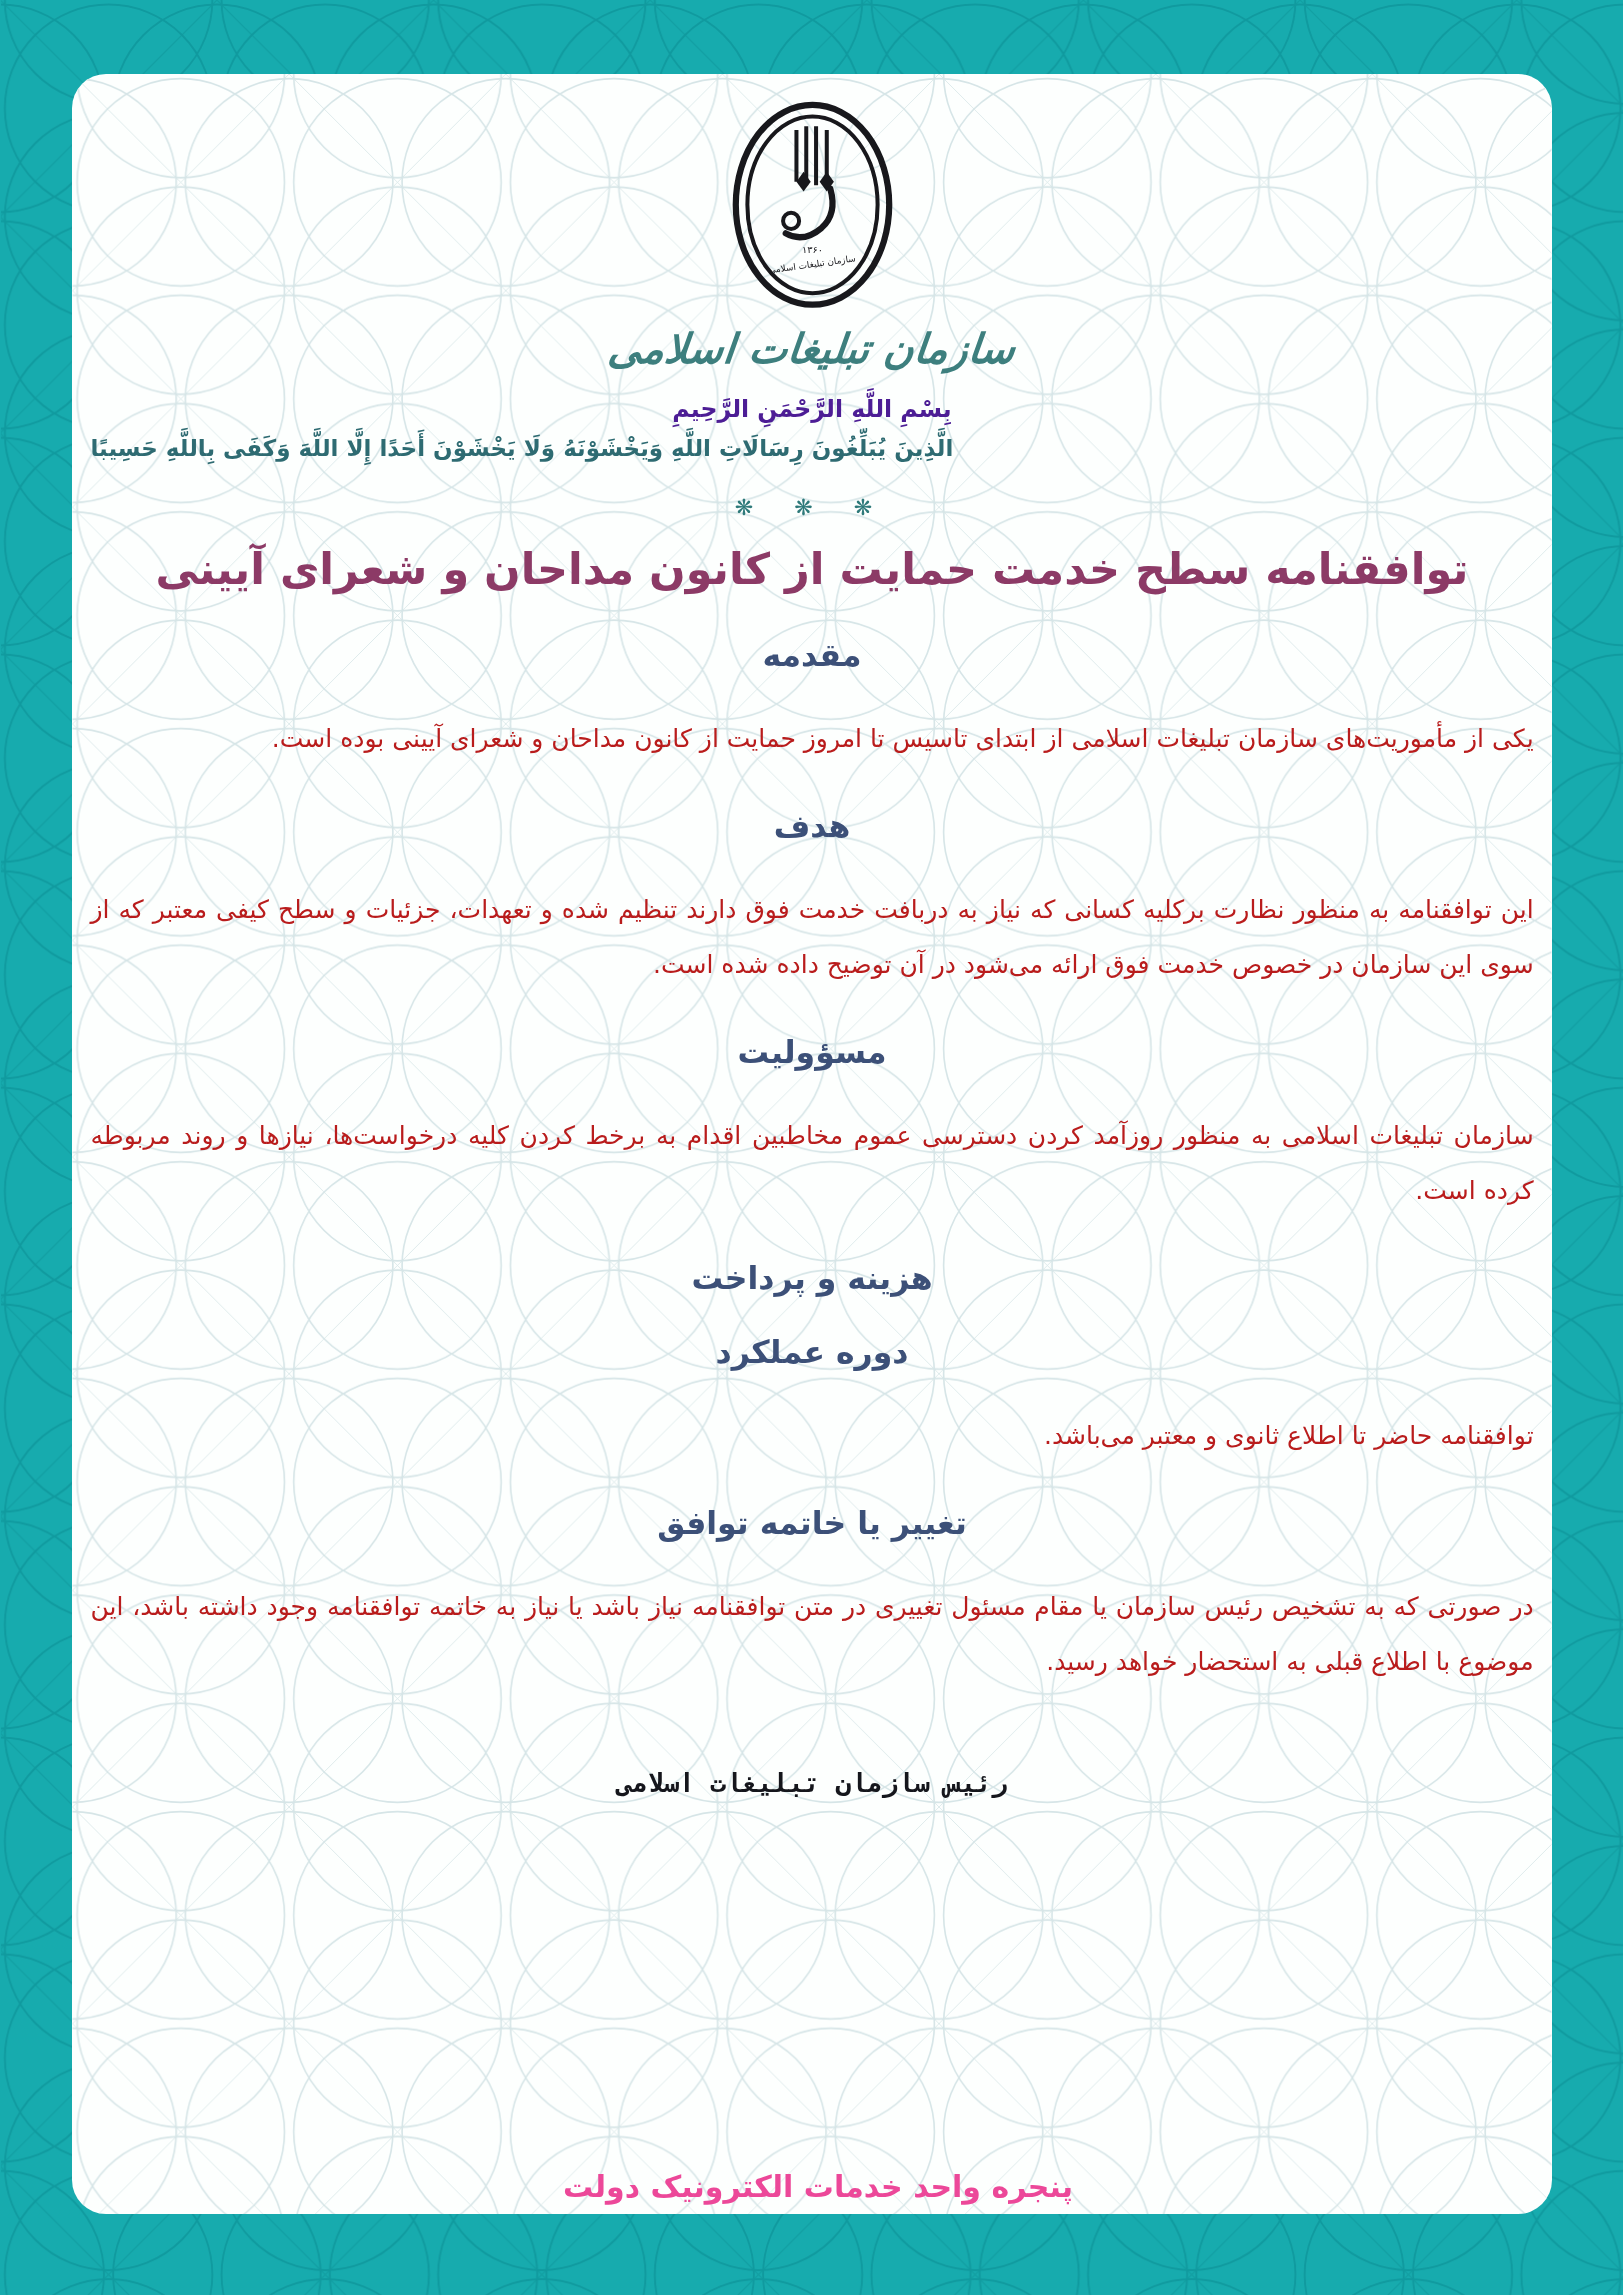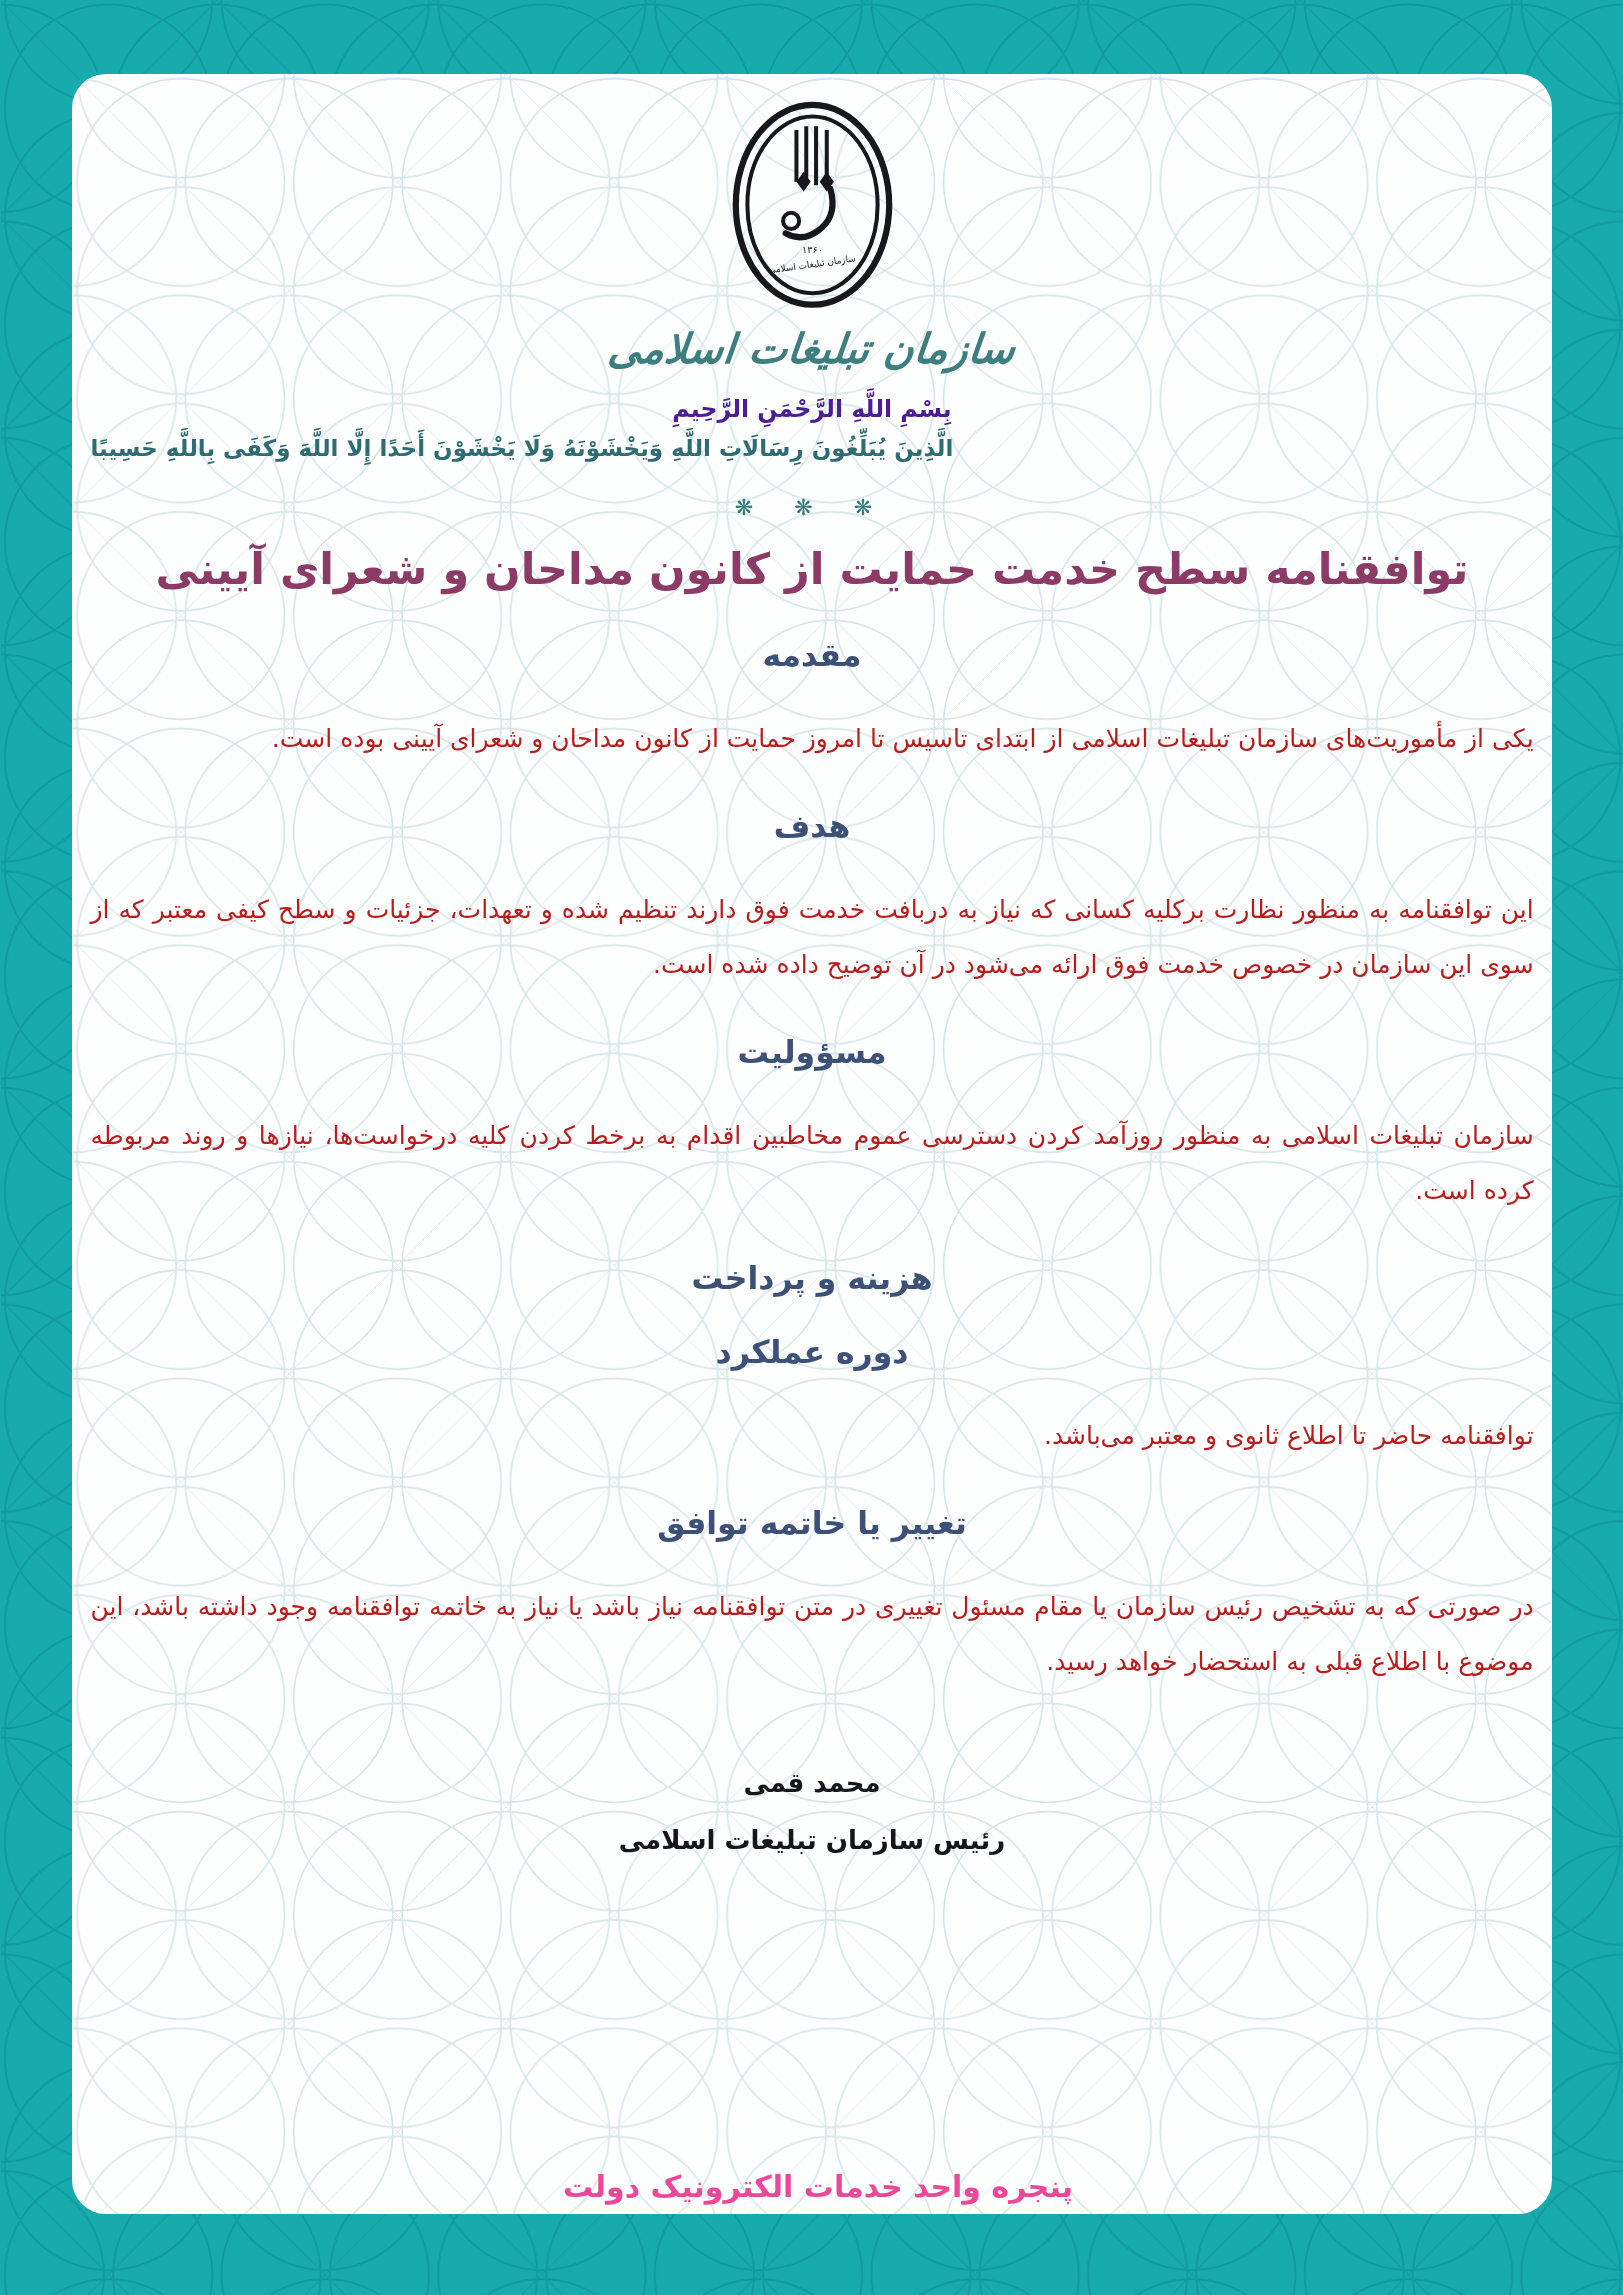--- a/index.html
+++ b/index.html
@@ -99,20 +99,21 @@
     margin-top: 79px;
   }
   .signature .name {
     font-size: 26px;
     font-weight: bold;
   }
   .signature .role {
     font-size: 26px;
     font-weight: bold;
     margin-top: 27px;
+    font-family: Liberation Mono, monospace;
   }
   .footer-text {
     position: absolute;
     z-index: 3;
     bottom: 10.5px;
     left: 12px;
     right: 0;
     text-align: center;
     color: #ec4899;
     font-size: 30px;
@@ -221,21 +222,20 @@
       </div>
 
       <div class="section">
         <h2>تغییر یا خاتمه توافق</h2>
         <p>در صورتی که به تشخیص رئیس سازمان یا مقام مسئول تغییری در متن توافقنامه نیاز باشد یا نیاز به خاتمه توافقنامه وجود داشته باشد، این موضوع با اطلاع قبلی به استحضار خواهد رسید.</p>
       </div>
 
     </div>
 
     <div class="signature">
-      <div class="name">محمد قمی</div>
       <div class="role">رئیس سازمان تبلیغات اسلامی</div>
     </div>
 
   </div>
 
   <div class="footer-text">پنجره واحد خدمات الکترونیک دولت</div>
 
 </div>
 
 

